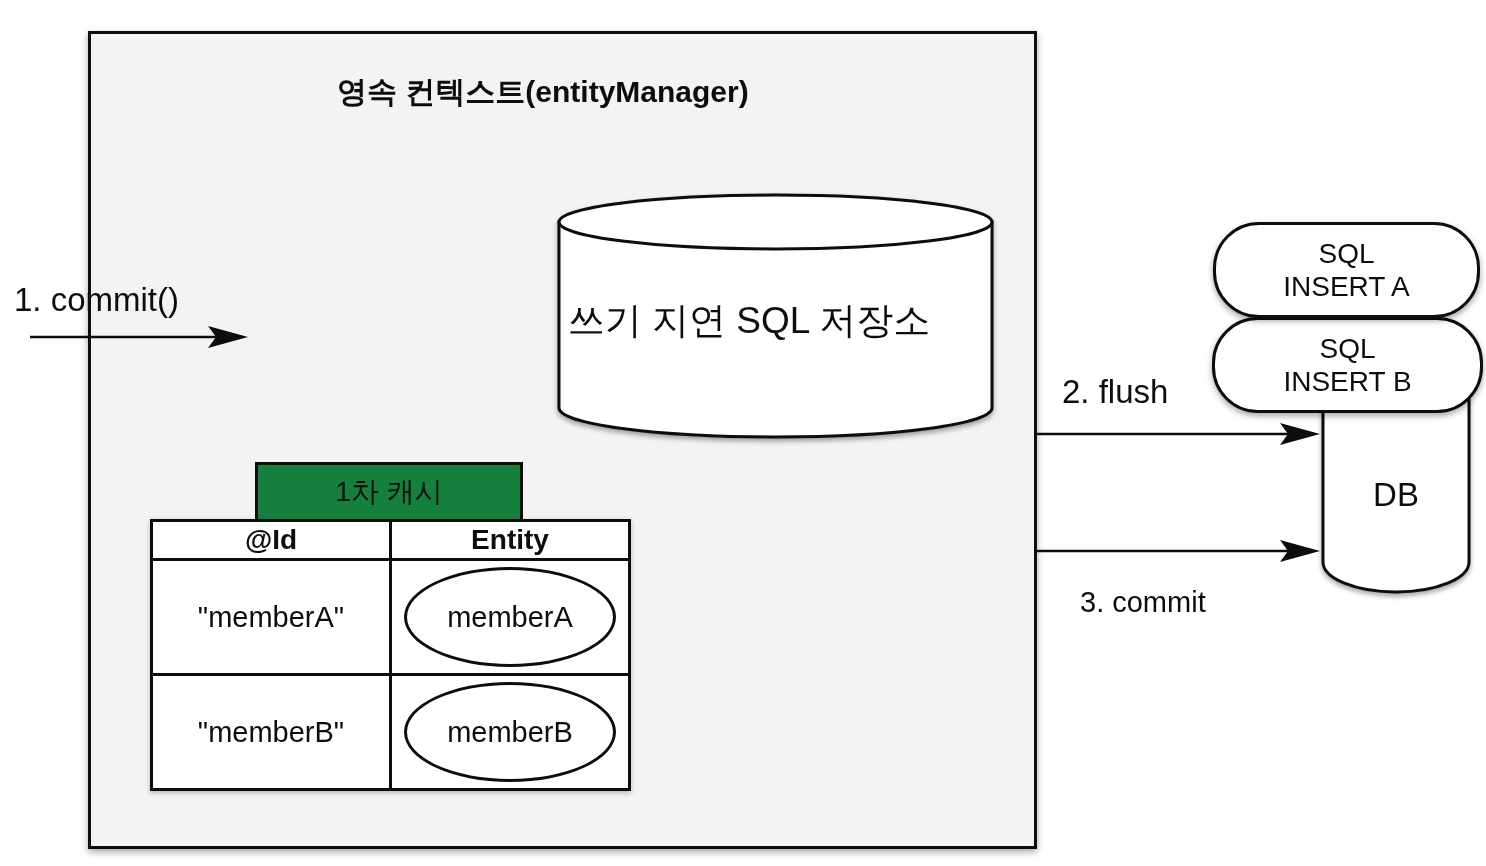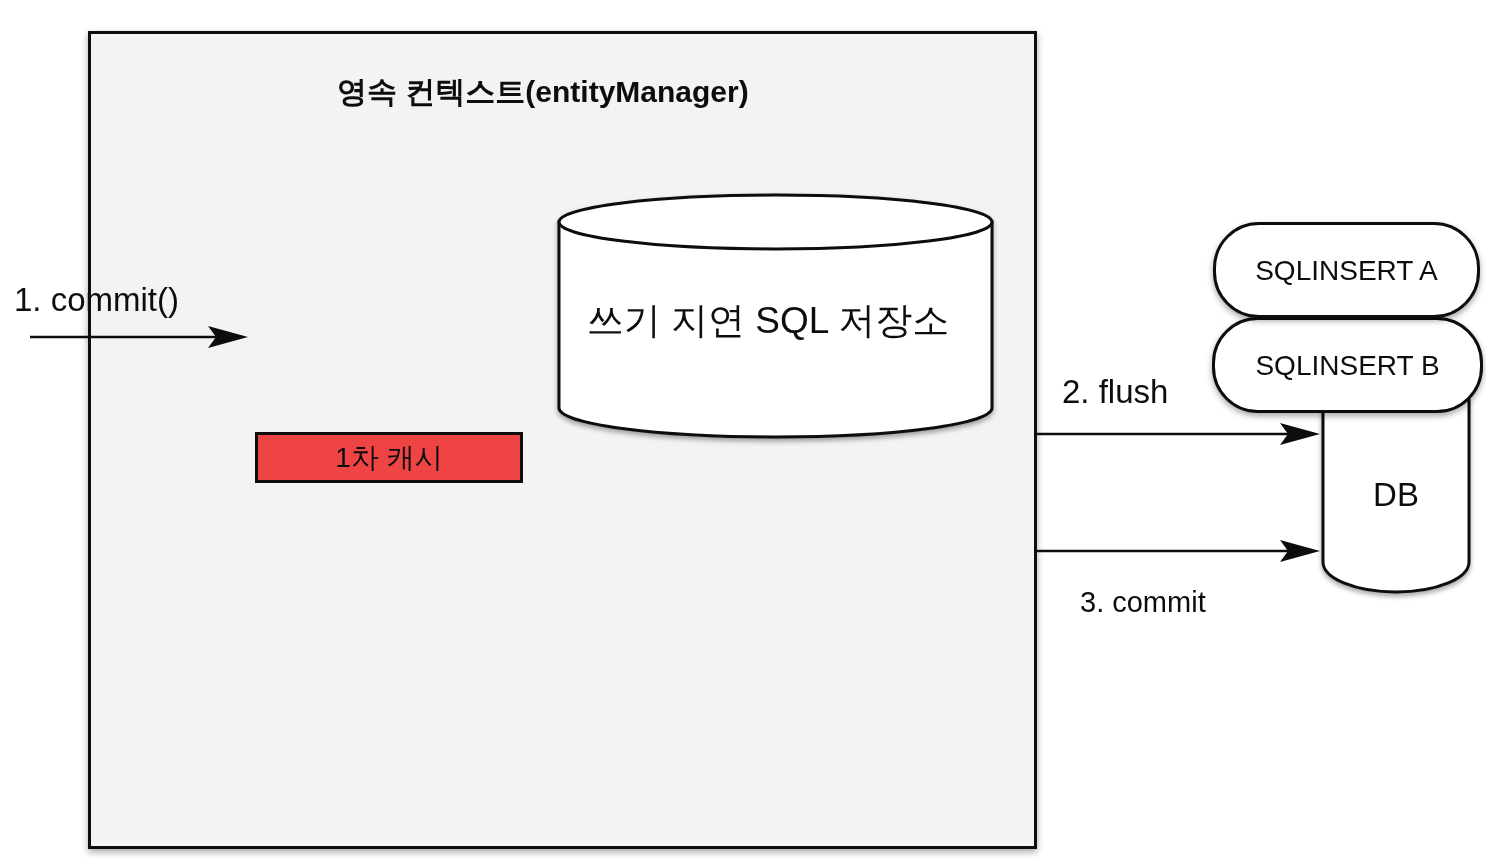--- a/index.html
+++ b/index.html
@@ -12,50 +12,50 @@
   .pcbox{
     left:88px;top:31px;width:949px;height:818px;box-sizing:border-box;
     background:#f3f3f3;border:3px solid #0d0d0d;z-index:1;
     box-shadow:0 3px 7px rgba(0,0,0,0.35);
   }
   .pc-title{left:337px;top:72px;font-size:30px;font-weight:bold;z-index:3;white-space:nowrap;}
   
   #shape-layer{left:0;top:0;z-index:2;}
   
   .lbl{z-index:3;white-space:nowrap;line-height:1.1;}
-  .wb-label{left:559px;top:301px;width:380px;text-align:center;font-size:37px;margin-left:19px;}
+  .wb-label{left:559px;top:301px;width:380px;text-align:center;font-size:37px;}
   .commit-in-label{left:14px;top:282px;font-size:33px;}
   .flush-label{left:1062px;top:374px;font-size:33px;}
   .commit-out-label{left:1080px;top:587px;font-size:29px;}
   .db-label{left:1323px;top:477px;width:146px;text-align:center;font-size:33px;}
   
   .cache-tab{
-    left:255px;top:432px;width:268px;height:51px;box-sizing:border-box;
-    background:#ef4444;border:3px solid #0d0d0d;z-index:3;
+    left:255px;top:462px;width:268px;height:60px;box-sizing:border-box;
+    background:#15803d;border:3px solid #0d0d0d;z-index:3;
     display:flex;align-items:center;justify-content:center;font-size:28px;
   }
   
   .cache-table{
     left:150px;top:519px;z-index:4;border-collapse:collapse;background:#ffffff;
     box-shadow:0 2px 5px rgba(0,0,0,0.25);
   }
   .cache-table th,.cache-table td{
     border:3px solid #0d0d0d;padding:0;text-align:center;vertical-align:middle;
   }
   .cache-table th{width:236px;height:36px;font-size:28px;font-weight:bold;}
   .cache-table td{height:112px;font-size:29px;}
   .entity-ellipse{
     width:212px;height:100px;margin:5px auto;border:3px solid #0d0d0d;border-radius:50%;
     display:flex;align-items:center;justify-content:center;font-size:29px;background:#ffffff;
     box-sizing:border-box;
   }
   
   .sql-pill{
     box-sizing:border-box;background:#ffffff;border:3px solid #0d0d0d;border-radius:46px;
-    display:flex;flex-direction:row;align-items:center;justify-content:center;
+    display:flex;flex-direction:column;align-items:center;justify-content:center;
     font-size:28px;line-height:33px;text-align:center;
     box-shadow:0 3px 6px rgba(0,0,0,0.35);
   }
   .sql-a{left:1213px;top:222px;width:267px;height:96px;z-index:5;}
   .sql-b{left:1212px;top:317px;width:271px;height:96px;z-index:4;}
 </style>
 </head>
 <body>
 
 <div id="canvas">
@@ -100,20 +100,46 @@
   <div class="abs lbl commit-in-label">1. commit()</div>
   <div class="abs lbl flush-label">2. flush</div>
   <div class="abs lbl commit-out-label">3. commit</div>
 
   <div class="abs lbl db-label">DB</div>
 
   <div class="abs cache-tab">
     <span>1차 캐시</span>
   </div>
 
+  <table class="abs cache-table">
+    <thead>
+      <tr>
+        <th>@Id</th>
+        <th>Entity</th>
+      </tr>
+    </thead>
+    <tbody>
+      <tr>
+        <td>"memberA"</td>
+        <td>
+          <div class="entity-ellipse">
+            <span>memberA</span>
+          </div>
+        </td>
+      </tr>
+      <tr>
+        <td>"memberB"</td>
+        <td>
+          <div class="entity-ellipse">
+            <span>memberB</span>
+          </div>
+        </td>
+      </tr>
+    </tbody>
+  </table>
 
   <div class="abs sql-pill sql-a">
     <span>SQL</span>
     <span>INSERT A</span>
   </div>
   <div class="abs sql-pill sql-b">
     <span>SQL</span>
     <span>INSERT B</span>
   </div>
 

